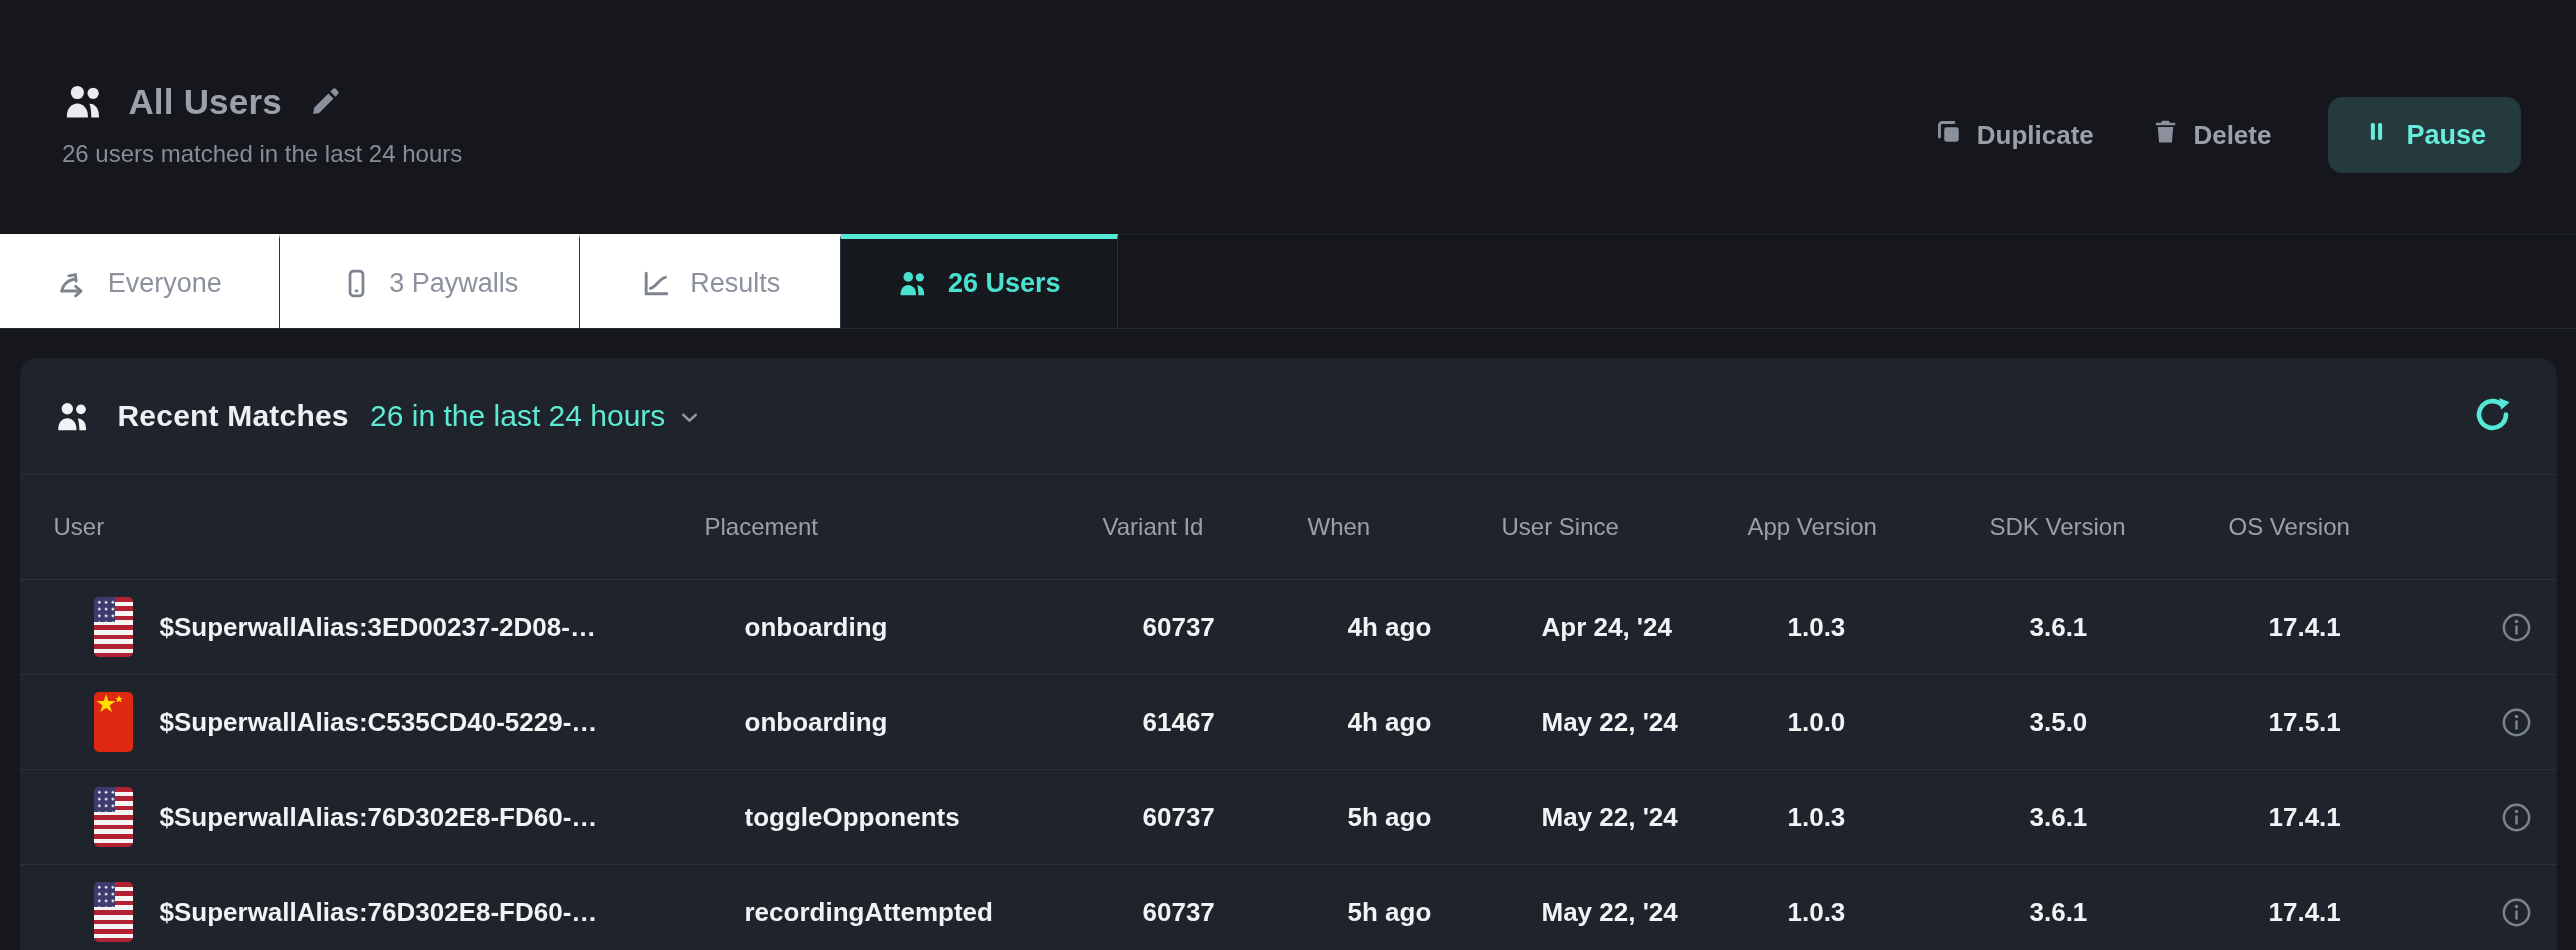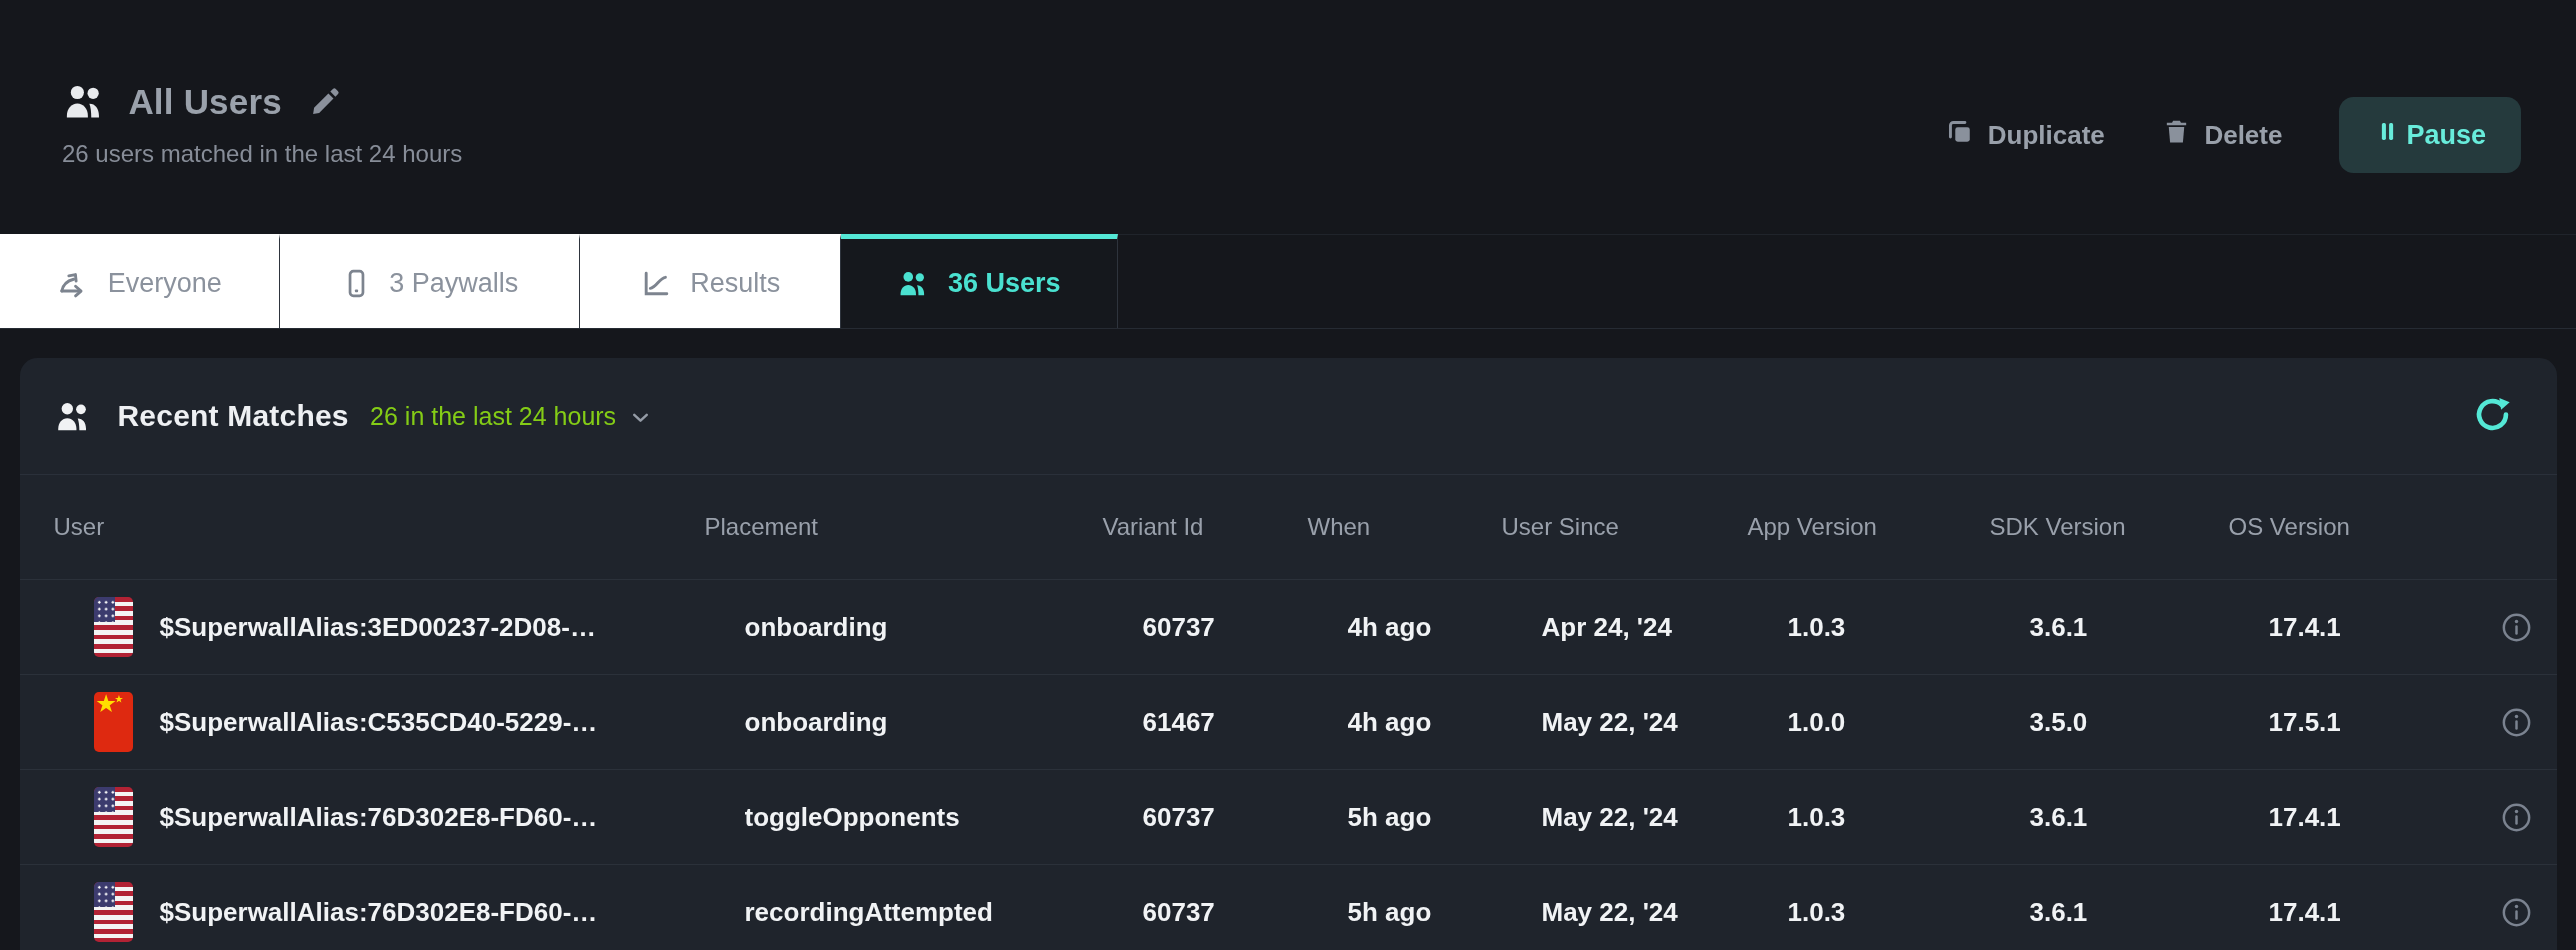--- a/index.html
+++ b/index.html
@@ -17,21 +17,21 @@
   .title-row .big-users-icon{ color:#e9ebee; display:inline-flex; }
   .page-title{ font-size:35px; font-weight:600; color:#9aa1ab; letter-spacing:0.2px; }
   .edit-pencil{ color:#8b919c; display:inline-flex; margin-left:5.8px; cursor:pointer; }
   .subtitle{ margin-top:15.6px; font-size:24px; color:#878d98; }
 
   .header-actions{ display:flex; align-items:center; gap:57px; padding:0 55px 0 0; margin-top:-7.8px; }
   .ghost-btn{ background:none; border:none; display:inline-flex; align-items:center; gap:13.6px;
     color:#99a0aa; font-family:inherit; font-size:26px; font-weight:700; cursor:pointer; }
   .ghost-btn svg{ color:#8a919c; }
   .pause-btn{ background:#253a3d; border:none; border-radius:14.6px; height:76px; padding:0 35px;
-    display:inline-flex; align-items:center; gap:5px; color:#68ecdb; font-family:inherit;
+    display:inline-flex; align-items:center; gap:16px; color:#68ecdb; font-family:inherit;
     font-size:27px; font-weight:700; cursor:pointer; }
 
   
   .tabbar{ display:flex; height:95px; background:#15181d; border-bottom:1px solid #262b33; }
   .tab{ display:flex; align-items:center; justify-content:center; gap:17.5px;
     background:#ffffff; border-right:1px solid #2e343d; border-top:5.8px solid transparent;
     color:#8b929d; font-size:27px; font-weight:500; cursor:pointer; }
   .tab:nth-child(1){ width:280px; }
   .tab:nth-child(2){ width:300px; }
   .tab:nth-child(3){ width:261px; }
@@ -42,21 +42,21 @@
   .tab-filler{ flex:1; border-top:1px solid #20242b; background:#15171c; }
 
   
   .panel{ margin:29px 19.5px 0 19.5px; height:607px; background:#1f242c;
     border-radius:17.5px 17.5px 0 0; overflow:hidden; }
   .panel-header{ height:117px; display:flex; align-items:center; padding:0 43px 0 34px;
     border-bottom:1px solid #2a303a; }
   .panel-header .ph-users-icon{ color:#f0f2f4; display:inline-flex; margin-right:25px; }
   .panel-title{ font-size:30px; font-weight:700; color:#eef0f3; letter-spacing:0.2px; }
   .panel-subtoggle{ display:flex; align-items:center; gap:11.7px; margin-left:21.4px; cursor:pointer; }
-  .panel-subtitle{ font-size:25px; color:#84cc16; }
+  .panel-subtitle{ font-size:30px; color:#5eead4; }
   .chev{ color:#949ba6; display:inline-flex; margin-top:3.9px; }
   .refresh-btn{ margin-left:auto; background:none; border:none; color:#54e8d6; cursor:pointer; display:inline-flex; }
 
   .grid{ display:grid; grid-template-columns:651px 398px 205px 194px 246px 242px 239px 208px 1fr;
     align-items:center; padding-left:34px; }
   .thead{ height:105px; border-bottom:1px solid #2b313a; }
   .thead .hcell{ font-size:24px; color:#99a0ab; font-weight:400; }
   .trow{ height:95px; border-bottom:1px solid #2b313a; cursor:pointer; }
   .trow:last-child{ border-bottom:none; }
   .cell{ font-size:26px; font-weight:700; color:#f1f3f5; white-space:nowrap; overflow:hidden;margin-left:40px; }
@@ -170,21 +170,21 @@
 
     <div class="tab active">
       <span class="t-icon">
         <svg width="33" height="33" viewBox="0 0 24 24" fill="currentColor">
           <circle cx="8.2" cy="7.2" r="3.5"></circle>
           <path d="M2.6 19.6c0-4 2.5-6.6 5.6-6.6s5.6 2.6 5.6 6.6v.9H2.6z"></path>
           <circle cx="16.6" cy="7.6" r="3"></circle>
           <path d="M14.6 13.2c3-.1 5.1 2.5 5.1 6.3v1h-4.1c0-3-.3-5.4-1-7.3z"></path>
         </svg>
       </span>
-      <span>36 Users</span>
+      <span>26 Users</span>
     </div>
 
     <div class="tab-filler"></div>
   </nav>
 
   <section class="panel">
     <div class="panel-header">
       <span class="ph-users-icon">
         <svg width="39" height="39" viewBox="0 0 24 24" fill="currentColor">
           <circle cx="8.2" cy="7.2" r="3.5"></circle>

